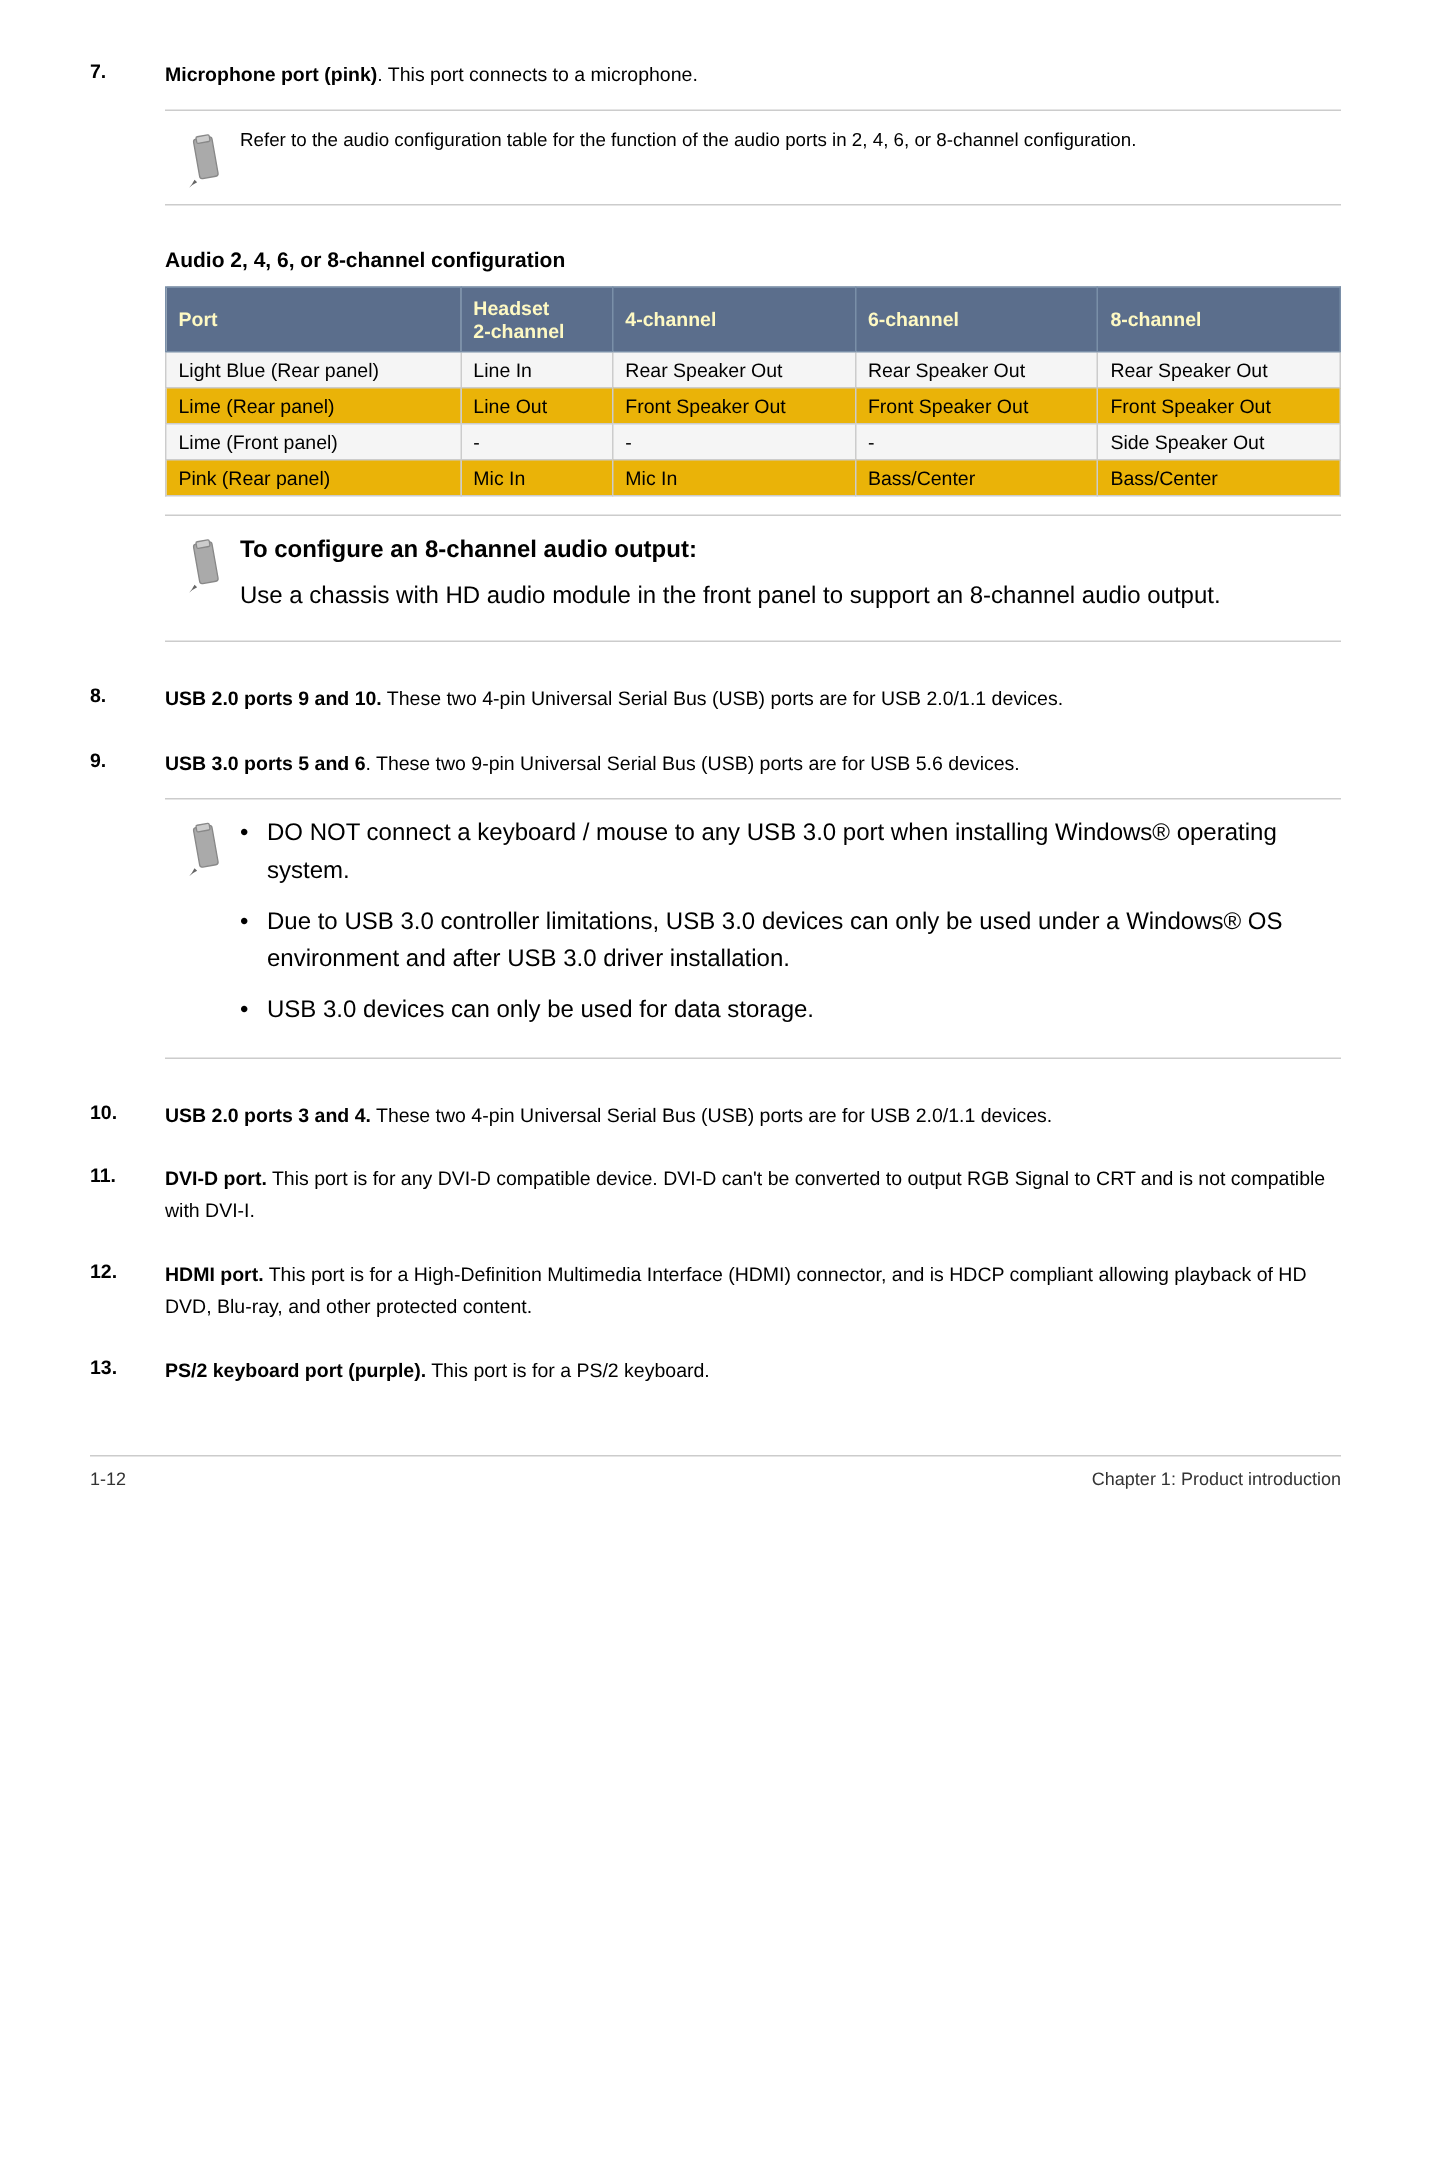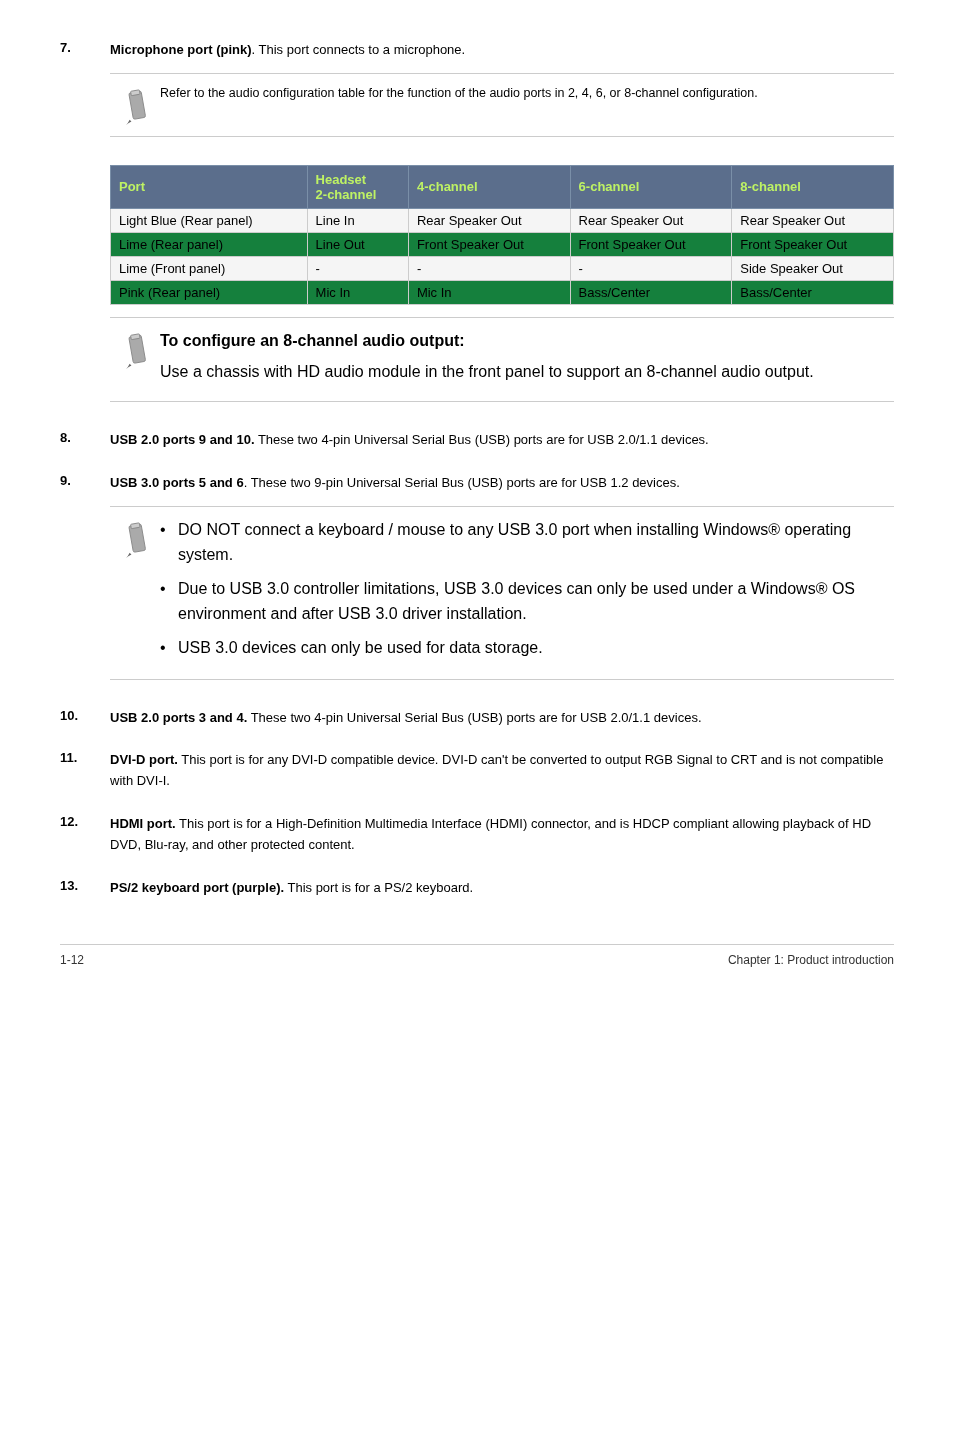--- a/index.html
+++ b/index.html
@@ -57,30 +57,30 @@
       margin-bottom: 10px;
     }
     table {
       border-collapse: collapse;
       width: 100%;
       margin-bottom: 10px;
       font-size: 13px;
     }
     table thead tr {
       background-color: #5b6e8c;
-      color: #bef264;
+      color: #fef9c3;
     }
     table thead th {
       padding: 6px 8px;
       text-align: left;
       border: 1px solid #7a8fa8;
       font-weight: bold;
     }
     table tbody tr {
-      background-color: #15803d;
+      background-color: #eab308;
     }
     table tbody tr:nth-child(odd) {
       background-color: #f5f5f5;
     }
     table tbody td {
       padding: 4px 8px;
       border: 1px solid #ccc;
       margin-top: 16px;
     }
     .bold-inline {
@@ -147,20 +147,21 @@
       <div class="note-text">
         <span>Refer to the audio configuration table for the function of the audio ports in 2, 4, 6, or 8-channel configuration.</span>
       </div>
     </div>
   </div>
 </div>
 
 <div class="section-item">
   <div class="section-number" style="min-width:50px;"></div>
   <div class="section-content">
+    <div class="audio-section-title">Audio 2, 4, 6, or 8-channel configuration</div>
     <table>
       <thead>
         <tr>
           <th>Port</th>
           <th>Headset<br>2-channel</th>
           <th>4-channel</th>
           <th>6-channel</th>
           <th>8-channel</th>
         </tr>
       </thead>
@@ -218,21 +219,21 @@
     <p class="item-text">
       <span class="bold-inline">USB 2.0 ports 9 and 10.</span><span> These two 4-pin Universal Serial Bus (USB) ports are for USB 2.0/1.1 devices.</span>
     </p>
   </div>
 </div>
 
 <div class="section-item">
   <div class="section-number">9.</div>
   <div class="section-content">
     <p class="item-text">
-      <span class="bold-inline">USB 3.0 ports 5 and 6</span><span>. These two 9-pin Universal Serial Bus (USB) ports are for USB 1.2 devices.</span>
+      <span class="bold-inline">USB 3.0 ports 5 and 6</span><span>. These two 9-pin Universal Serial Bus (USB) ports are for USB 5.6 devices.</span>
     </p>
 
     <div class="sub-note-box">
       <div class="note-icon">
         <svg viewBox="0 0 32 45" fill="none" xmlns="http://www.w3.org/2000/svg">
           <path d="M10 38 Q8 42 6 44 Q8 42 12 40 Z" fill="#666"></path>
           <rect x="9" y="8" width="14" height="30" rx="2" transform="rotate(-10 9 8)" fill="#aaa" stroke="#888" stroke-width="1"></rect>
           <rect x="11" y="6" width="10" height="5" rx="1" transform="rotate(-10 11 6)" fill="#ccc" stroke="#888" stroke-width="1"></rect>
         </svg>
       </div>

